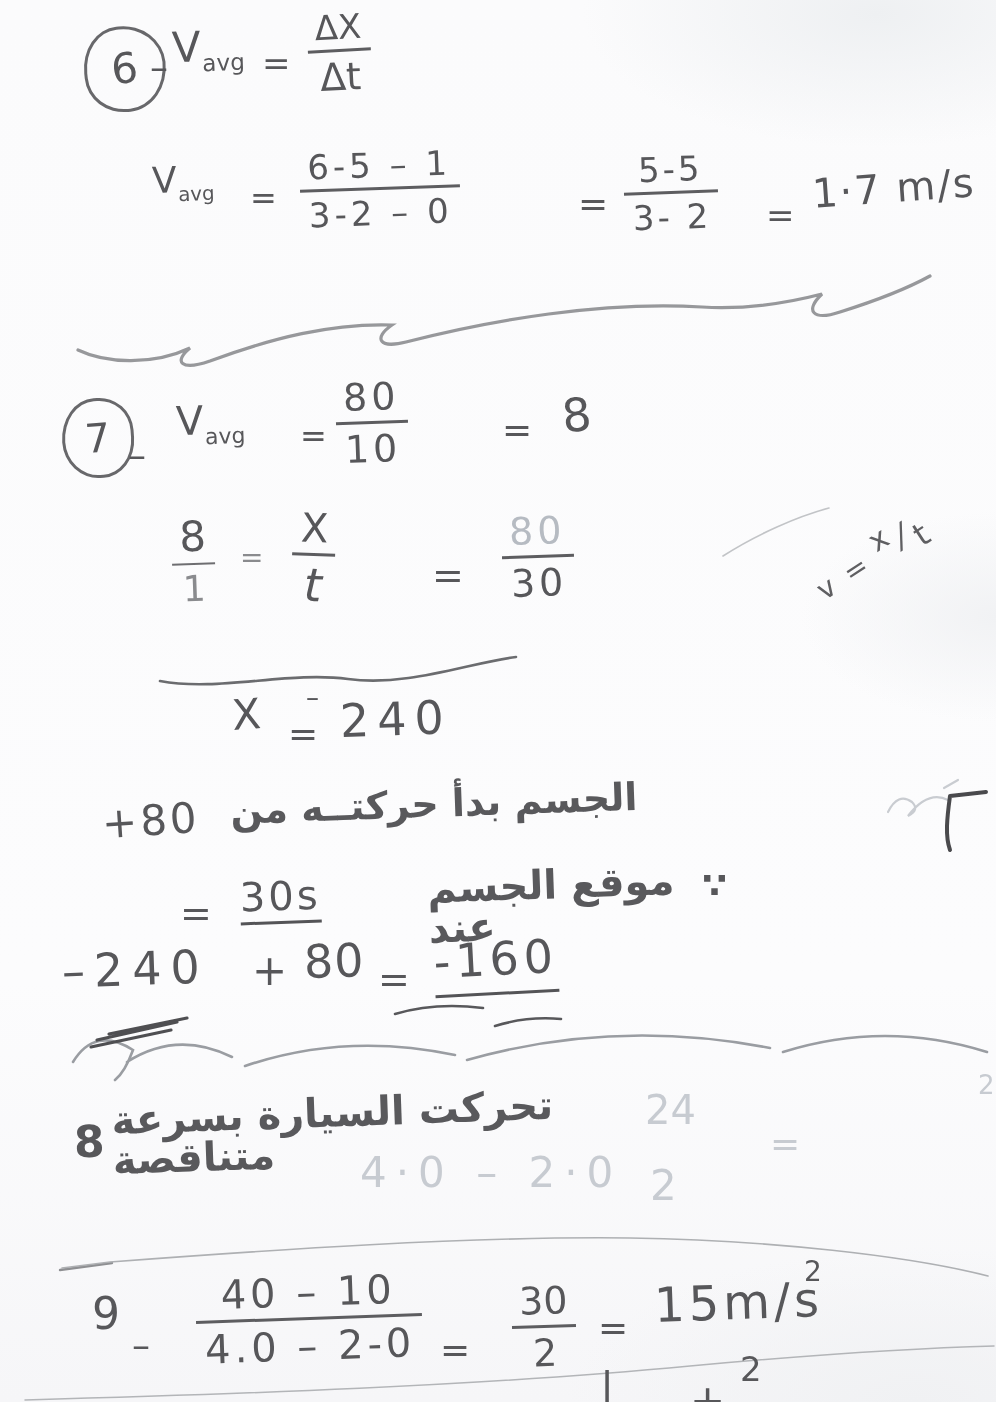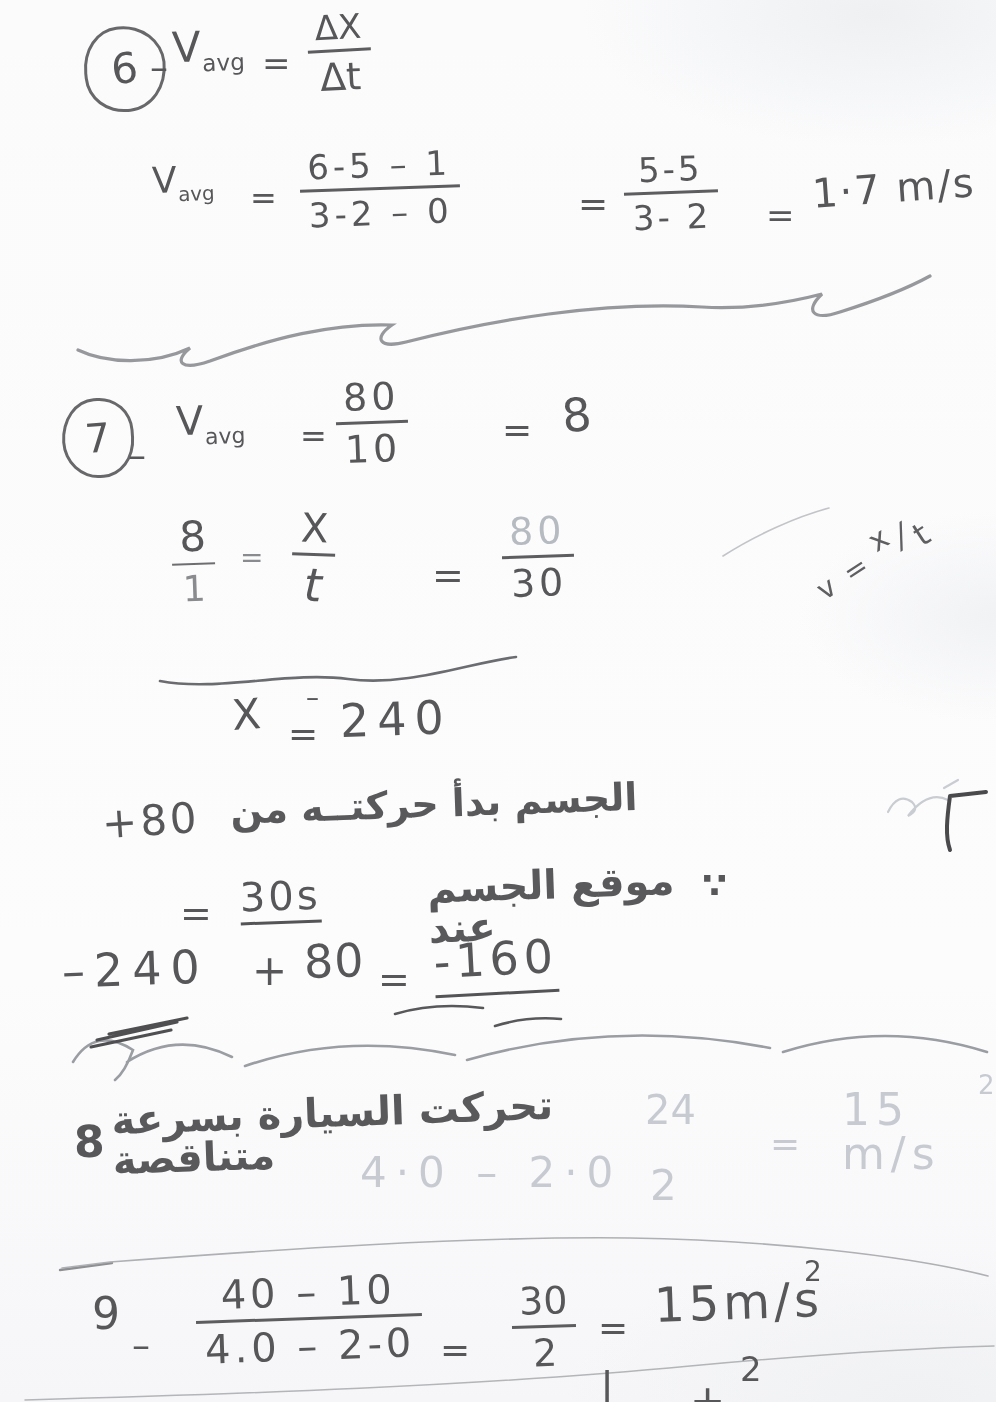--- a/index.html
+++ b/index.html
@@ -133,21 +133,20 @@
   <svg style="left:55px;top:1000px;" width="935" height="90">
     <path d="M18,62 Q40,26 78,50 Q70,72 60,80 M72,62 Q122,30 177,57 M190,66 Q290,32 400,55 M412,60 Q560,18 715,48 M728,52 Q830,20 932,52" fill="none" stroke="#9a9da2" stroke-width="2.6" stroke-linecap="round"></path>
     <path d="M42,40 L122,22 M36,47 L116,30 M54,34 L132,18" fill="none" stroke="#4f4f52" stroke-width="3.2" stroke-linecap="round"></path>
     <path d="M340,14 Q380,2 428,8 M440,26 Q472,16 506,19" fill="none" stroke="#58585b" stroke-width="2.6" stroke-linecap="round"></path>
   </svg>
 
   <span class="abs ghost" style="left:360px;top:1152px;font-size:42px;letter-spacing:9px;text-align:center;">4·0 – 2·0</span>
   <span class="abs ghost" style="left:645px;top:1090px;font-size:40px;">24</span>
   <span class="abs ghost" style="left:650px;top:1165px;font-size:42px;">2</span>
   <span class="abs ghost" style="left:770px;top:1126px;font-size:36px;">=</span>
-  <span class="abs ghost" style="left:842px;top:1088px;font-size:44px;letter-spacing:6px;">15 m/s</span>
   <span class="abs ghost" style="left:978px;top:1072px;font-size:26px;">2</span>
   <div class="abs rtl r-m2" style="left:112px;top:1090px;width:585px;font-size:40px;text-align:left;">تحركت السيارة بسرعة متناقصة</div>
   <span class="abs hw r-m2" style="left:74px;top:1120px;font-size:44px;font-weight:bold;">8</span>
 
   <svg style="left:50px;top:1228px;" width="946" height="70">
     <path d="M10,42 L62,35" fill="none" stroke="#8e8f92" stroke-width="2.4" stroke-linecap="round"></path>
     <path d="M12,40 L60,34 C220,22 420,8 580,10 C720,12 860,28 938,48" fill="none" stroke="#aeb0b3" stroke-width="1.6" stroke-linecap="round"></path>
   </svg>
 
   <span class="abs hw" style="left:92px;top:1292px;font-size:44px;">9</span>

